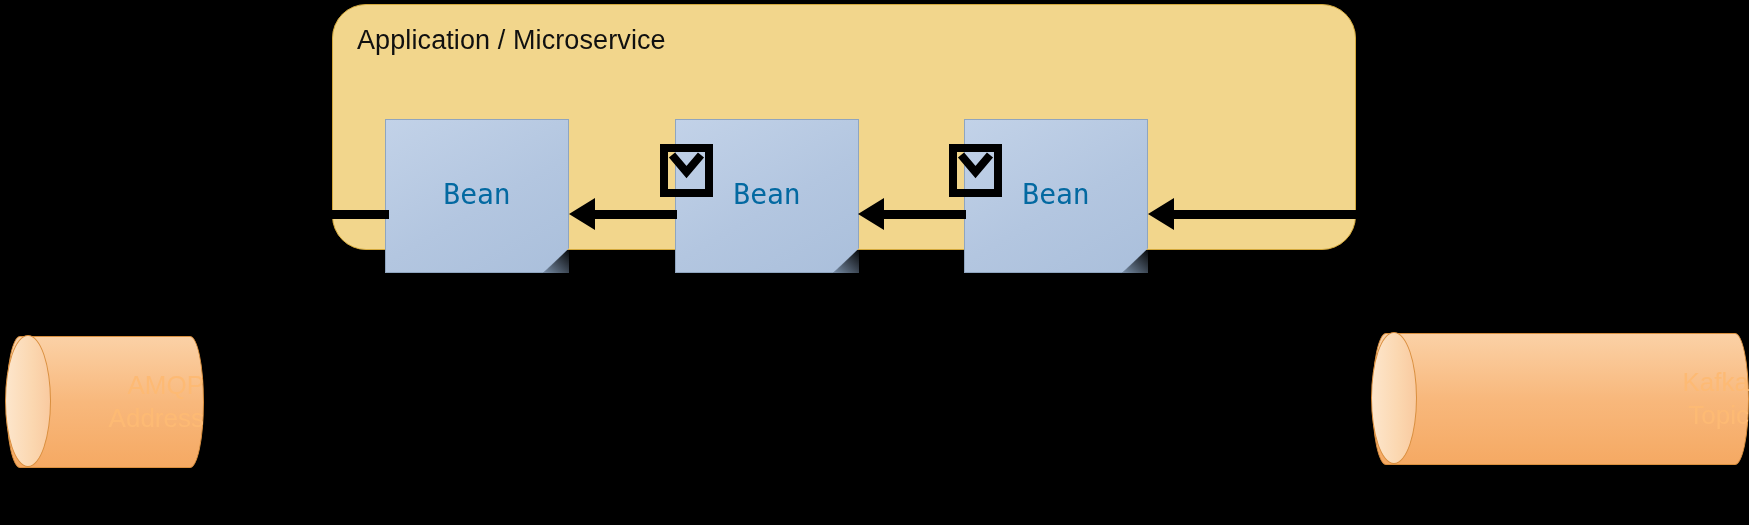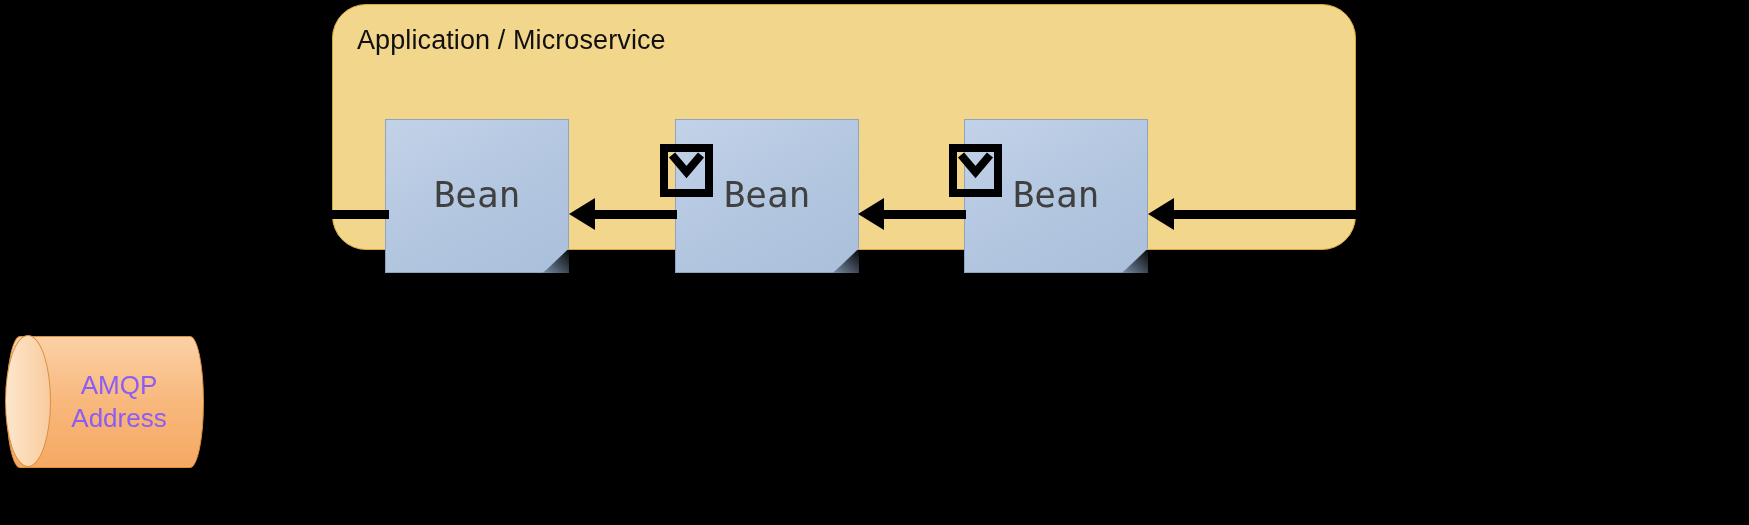--- a/index.html
+++ b/index.html
@@ -69,22 +69,22 @@
     clip-path: polygon(100% 0, 100% 100%, 0 100%);
     opacity: 0.85;
   }
   .bean .bean-label {
     position: absolute;
     inset: 0;
     display: flex;
     align-items: center;
     justify-content: center;
     font-family: "DejaVu Sans Mono", "Liberation Mono", monospace;
-    font-size: 36px;
-    color: #404040;
+    font-size: 28px;
+    color: #0369a1;
     padding-bottom: 4px;
   }
 
   #bean-1 { left: 52px; }
   #bean-2 { left: 342px; }
   #bean-3 { left: 631px; }
 
   
   .arrow-line {
     position: absolute;
@@ -148,24 +148,24 @@
     background: linear-gradient(90deg, #fde6cc 0%, #fbd7b0 60%, #f9caa0 100%);
     border: 1px solid #d98f3f;
     border-radius: 50%;
     box-sizing: border-box;
   }
   .cyl-label {
     position: absolute;
     inset: 0;
     display: flex;
     flex-direction: column;
-    align-items: center;
+    align-items: flex-end;
     justify-content: center;
     font-size: 26px;
-    color: #8b5cf6;
+    color: #fdba74;
     line-height: 1.28;
     text-align: center;
     padding-left: 28px;
     box-sizing: border-box;
   }
 
   #cyl-amqp  { left: 6px;    top: 336px; width: 198px; }
   #cyl-kafka { left: 1372px; top: 333px; width: 377px; }
   #cyl-kafka .cyl-label { padding-left: 120px; }
 </style>
@@ -225,14 +225,22 @@
 
   <div class="cylinder" id="cyl-amqp">
     <div class="cyl-body"></div>
     <div class="cyl-cap"></div>
     <div class="cyl-label">
       <span>AMQP</span>
       <span>Address</span>
     </div>
   </div>
 
+  <div class="cylinder" id="cyl-kafka">
+    <div class="cyl-body"></div>
+    <div class="cyl-cap"></div>
+    <div class="cyl-label">
+      <span>Kafka</span>
+      <span>Topic</span>
+    </div>
+  </div>
 
 </div>
 
 </body></html>

